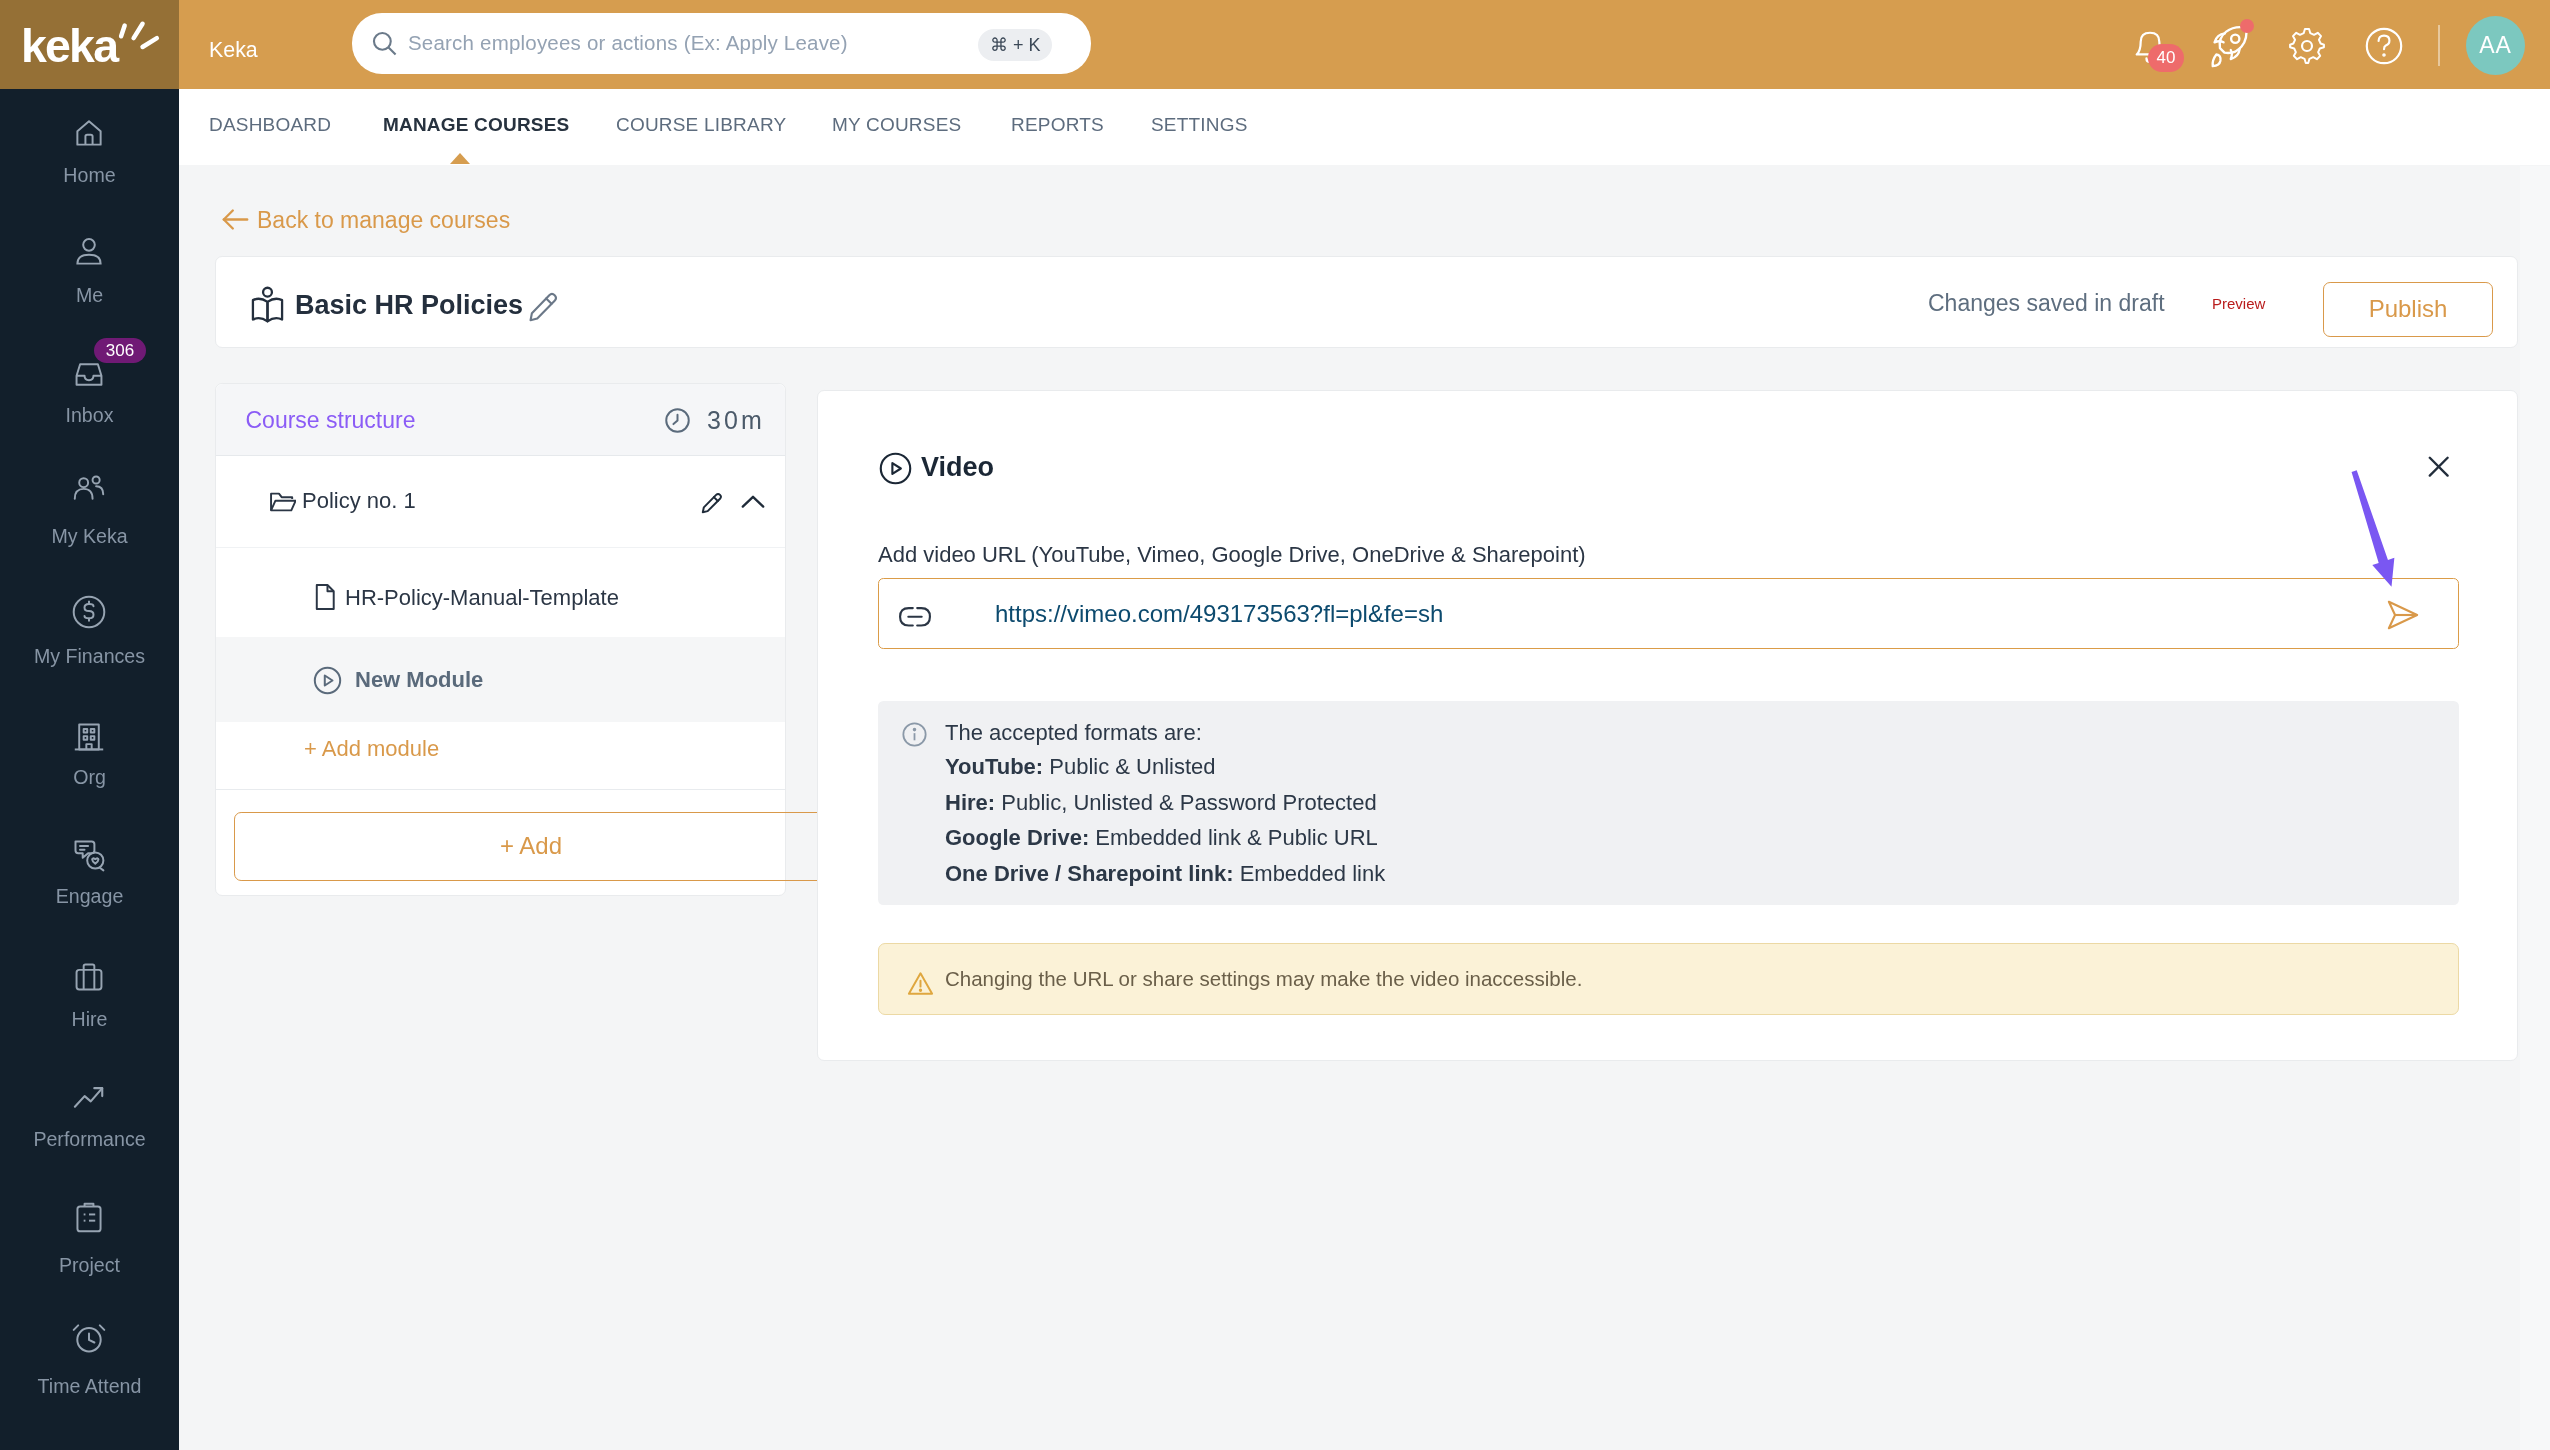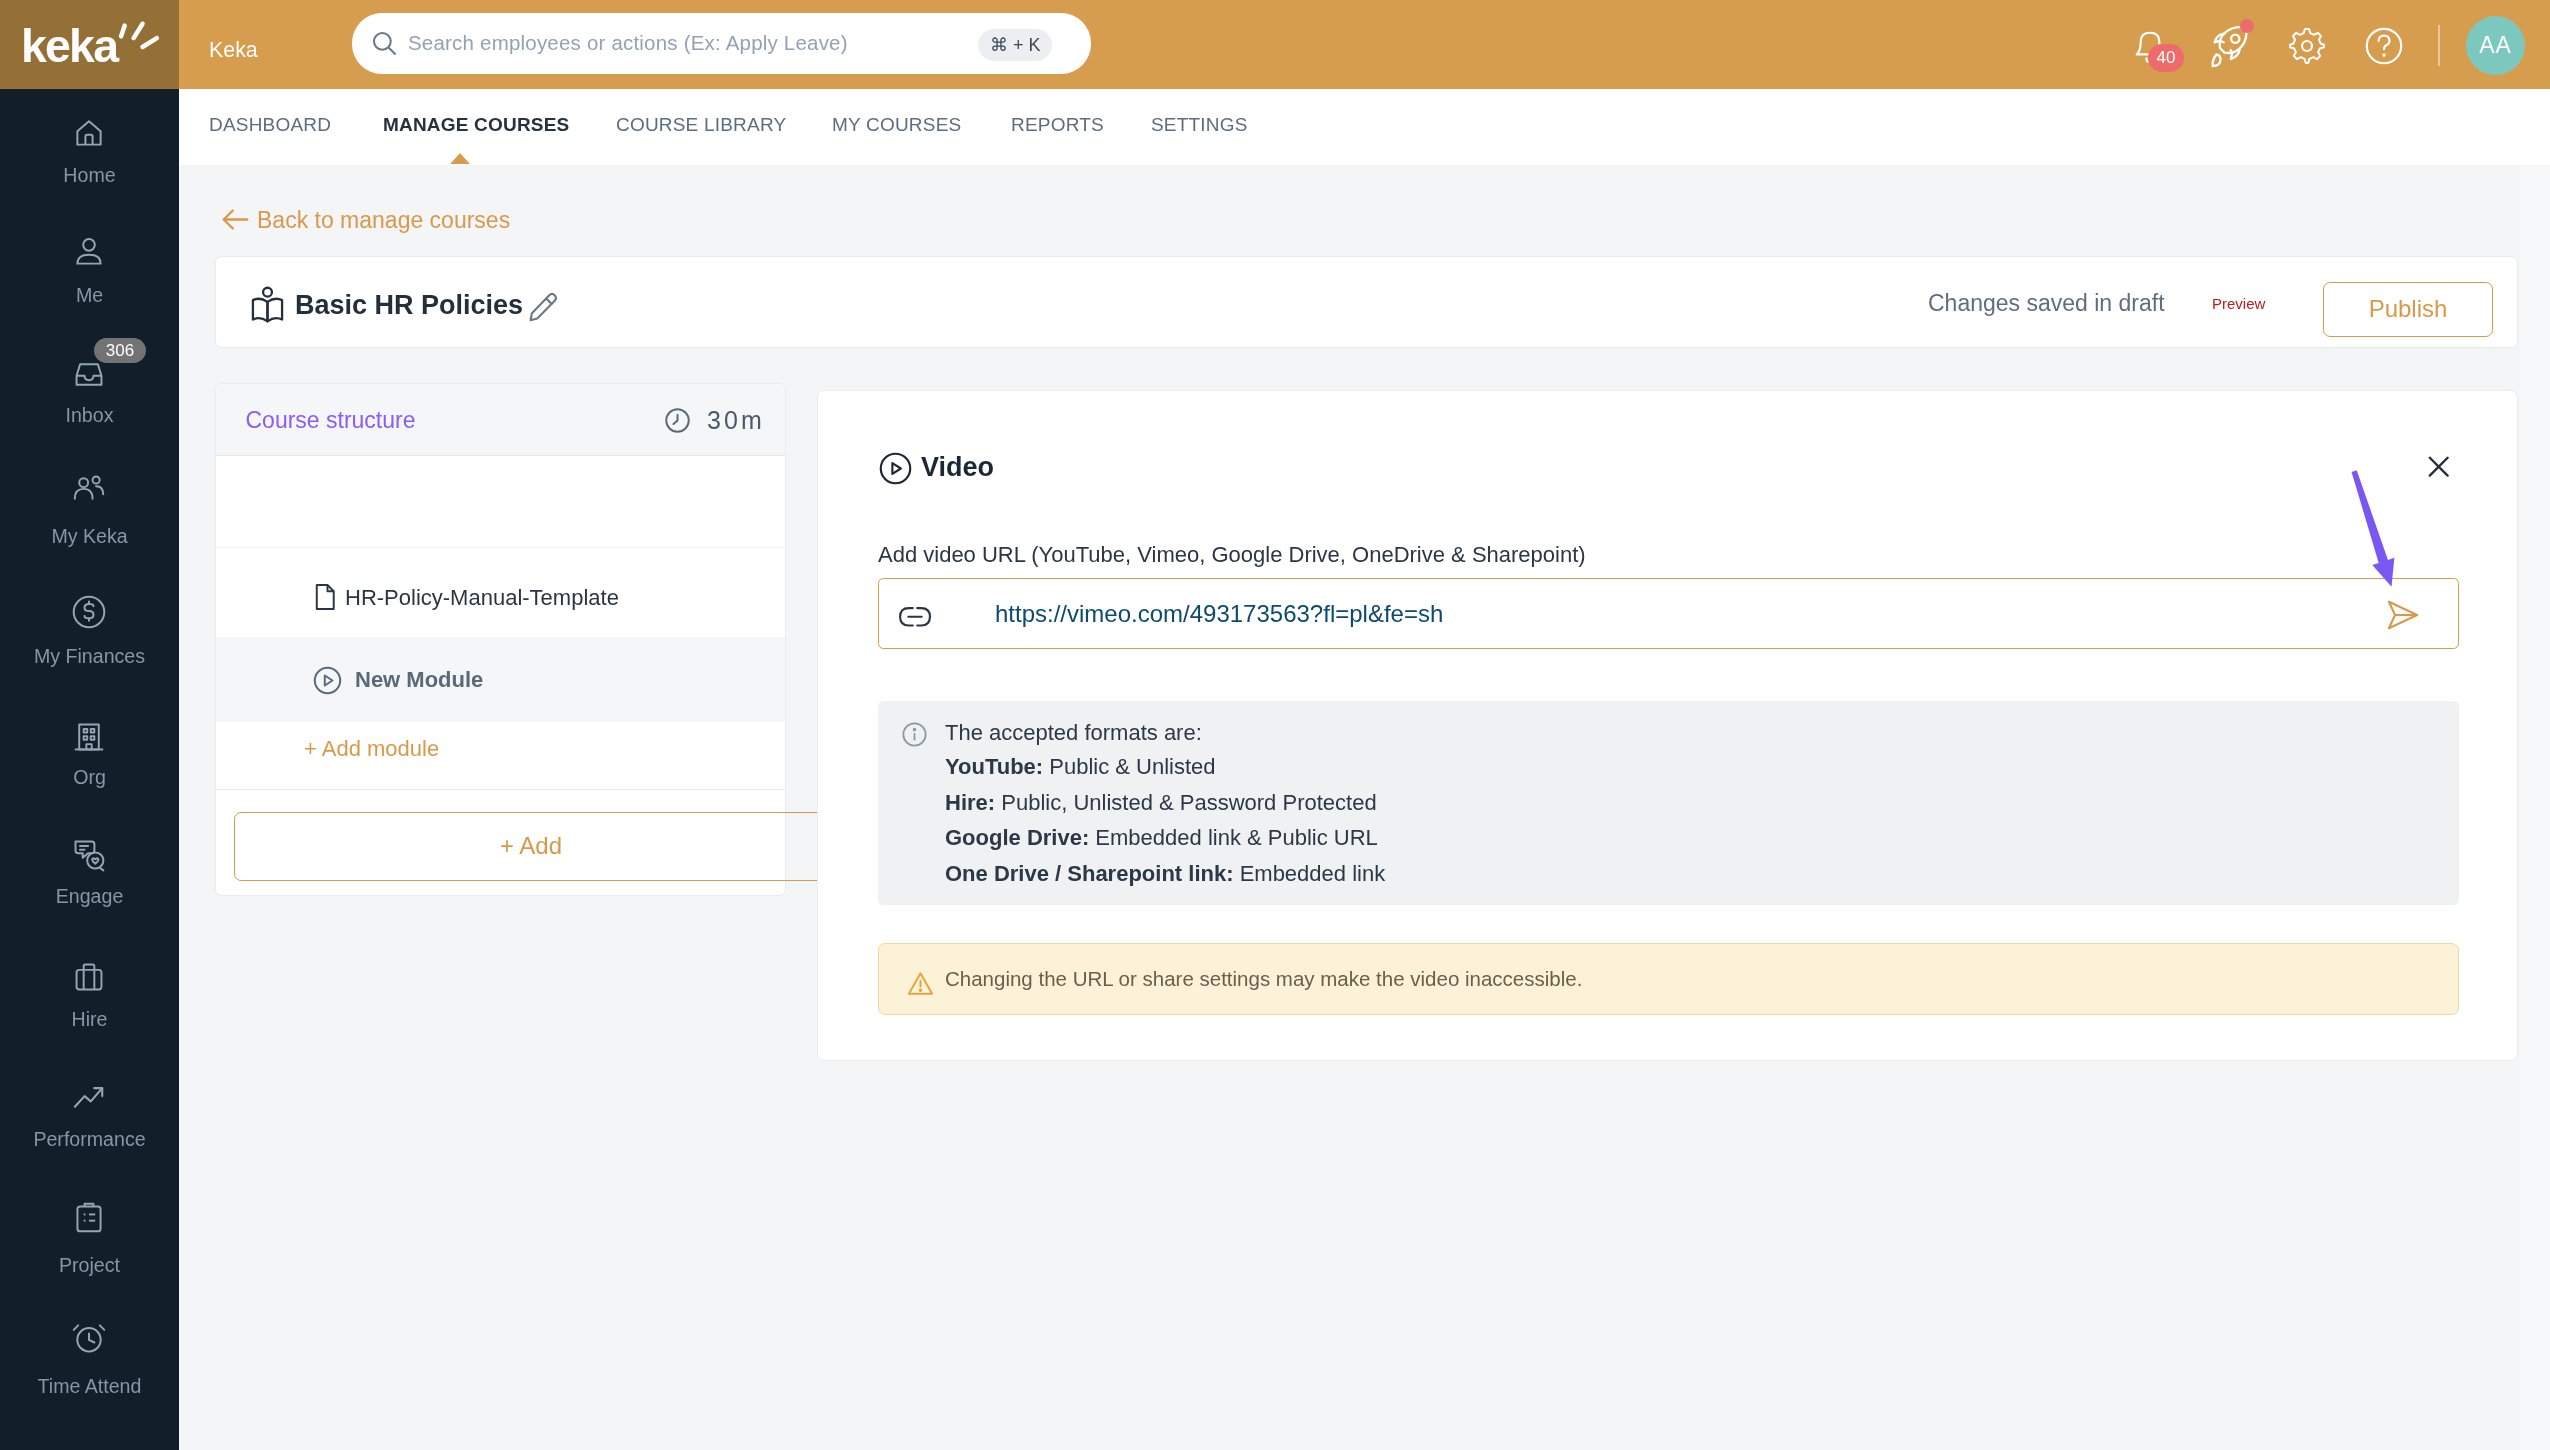--- a/index.html
+++ b/index.html
@@ -16,21 +16,21 @@
 .searchph { position:absolute; left:56px; top:30px; transform:translateY(-50%); font-size:20.5px; color:#94a2b3; letter-spacing:0.2px; white-space:nowrap; }
 .cmdk { position:absolute; right:39px; top:16px; height:32px; padding:0 11.6px; background:#eceef1; border-radius:16px; font-size:18px; color:#3b4857; line-height:32px; }
 .avatar { position:absolute; left:2466px; top:16px; width:59px; height:59px; border-radius:50%; background:#7cc8bf; color:#fff; font-size:23px; text-align:center; line-height:59px; letter-spacing:0.9px; }
 .hdrdiv { position:absolute; left:2438px; top:25px; width:1.8px; height:41px; background:rgba(255,255,255,0.45); }
 .badge40 { position:absolute; left:2148px; top:17px; min-width:36px; height:28px; background:#ee6b6b; border-radius:14.3px; color:#fff; font-size:17px; text-align:center; line-height:28px; padding:0 7.1px;margin-top:27px; }
 .reddot { position:absolute; left:2240px; top:19px; width:14.3px; height:14.3px; background:#ee6b6b; border-radius:50%; }
 
 .sidebar { position:absolute; left:0; top:89px; width:179px; height:1361px; background:#121f2b; }
 .sbicon { position:absolute; left:89px; transform:translate(-50%,-50%); }
 .sblbl { position:absolute; left:0; width:179px; text-align:center; font-size:19.6px; color:#8795a5; transform:translateY(-50%); }
-.badge306 { position:absolute; left:94px; top:338px; width:52px; height:25px; background:#737373; border-radius:12.5px; color:#fff; font-size:17px; text-align:center; line-height:25px; }
+.badge306 { position:absolute; left:94px; top:338px; width:52px; height:25px; background:#701a75; border-radius:12.5px; color:#fff; font-size:17px; text-align:center; line-height:25px; }
 
 .navbar { position:absolute; left:179px; top:89px; width:2372px; height:76px; background:#ffffff; }
 .tab { position:absolute; top:0; height:76px; line-height:71px; font-size:19px; letter-spacing:0.2px; color:#5d6c7e; }
 .tab.active { color:#27323f; font-weight:bold; }
 .tabtri { position:absolute; left:271px; top:64px; width:0; height:0; border-left:10.7px solid transparent; border-right:10.7px solid transparent; border-bottom:11.6px solid #d69d4f; }
 
 .backlink { position:absolute; left:257px; top:208px; font-size:23px; color:#d9994a; line-height:25px; }
 
 .card { position:absolute; background:#fff; border:0.9px solid #e9ebed; border-radius:7.1px; }
 .titlecard { left:215px; top:256px; width:2303px; height:92px; }
@@ -225,20 +225,34 @@
 
 <div class="card cpanel">
   <div class="cphead">
       <div class="t">Course structure</div>
       <div class="t30m">30m</div>
     <svg class="abs" style="left:448px;top:23px" width="27" height="27" viewBox="0 0 30 30" fill="none" stroke="#5b6b7c" stroke-width="2.2" stroke-linecap="round">
         <circle cx="15" cy="15" r="12.5"></circle>
         <path d="M15 8.5 L15 15 L10.5 19"></path>
       </svg>
   </div>
+  <div class="rowpolicy">
+    <svg class="abs" style="left:53px;top:35px" width="27" height="22" viewBox="0 0 30 25" fill="none" stroke="#2b3645" stroke-width="2.2" stroke-linejoin="round">
+        <path d="M2 22 L2 3 L11 3 L14 7 L26 7 L26 9"></path>
+        <path d="M2 22 L7 11 L30 11 L25 22 Z"></path>
+      </svg>
+    <div class="rtxt" style="left:86px;top:32px">Policy no. 1</div>
+    <svg class="abs" style="left:485px;top:34px" width="24" height="24" viewBox="0 0 27 27" fill="none" stroke="#1f2b39" stroke-width="2.2" stroke-linecap="round" stroke-linejoin="round">
+        <path d="M2 25 L3.2 19.5 L17 5.5 Q19.2 3.3 21.4 5.5 Q23.6 7.7 21.4 9.9 L7.5 23.8 Z"></path>
+        <line x1="14.5" y1="8" x2="18.9" y2="12.4"></line>
+      </svg>
+    <svg class="abs" style="left:525px;top:39px" width="24" height="13.4" viewBox="0 0 27 15" fill="none" stroke="#1f2b39" stroke-width="2.6" stroke-linecap="round" stroke-linejoin="round">
+        <polyline points="2,13 13.5,2 25,13"></polyline>
+      </svg>
+  </div>
   <div class="rowtempl">
     <svg class="abs" style="left:99px;top:35px" width="20.5" height="28" viewBox="0 0 23 31" fill="none" stroke="#2b3645" stroke-width="2.2" stroke-linejoin="round">
         <path d="M2 29 L2 2 L14 2 L21 9 L21 29 Z"></path>
         <path d="M14 2 L14 9 L21 9"></path>
       </svg>
     <div class="rtxt" style="left:129px;top:37px">HR-Policy-Manual-Template</div>
   </div>
   <div class="rowmod">
     <svg class="abs" style="left:97px;top:29px" width="29" height="29" viewBox="0 0 32 32" fill="none" stroke="#5a6a7b" stroke-width="2.2" stroke-linejoin="round">
         <circle cx="16" cy="16" r="14"></circle>

